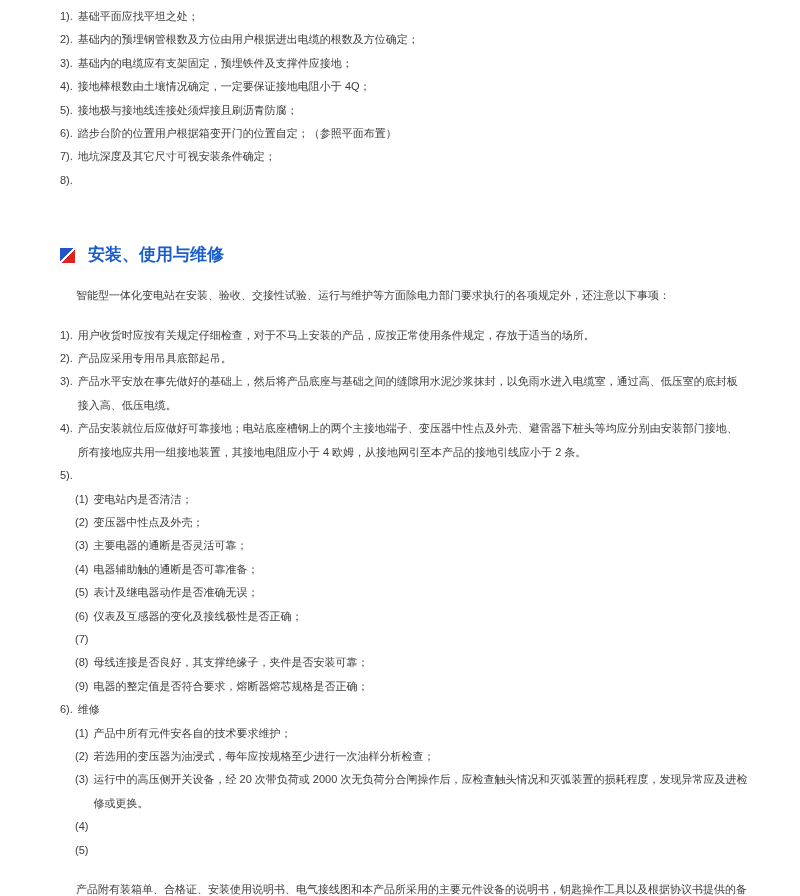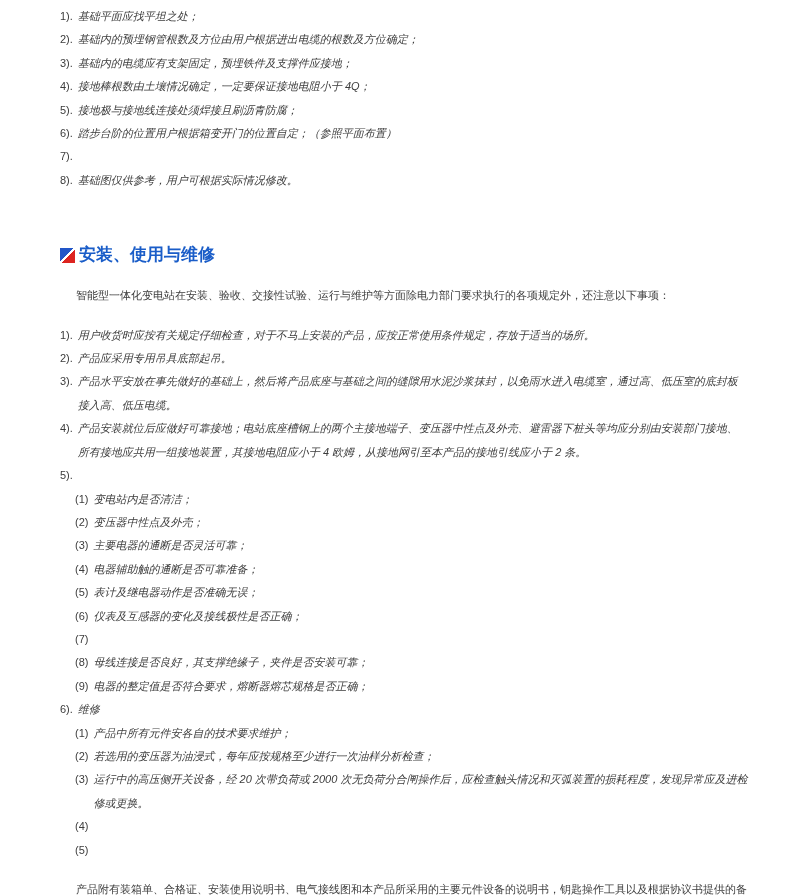--- a/index.html
+++ b/index.html
@@ -5,24 +5,24 @@
   html, body { margin: 0; padding: 0; background: #ffffff; }
   body {
     width: 800px; height: 896px; overflow: hidden;
     color: #3c3c3c;
     font-family: "Liberation Sans", sans-serif;
     font-size: 11px; line-height: 23.4px;
   }
   .page { padding: 5px 20px 0 60px; width: 720px; box-sizing: content-box; }
   .row { display: flex; align-items: flex-start; }
   .num { flex: none; margin-right: 5px; white-space: nowrap; }
-  .txt { white-space: pre-wrap; font-style: italic; }
+  .txt { white-space: pre-wrap; }
   .sub { padding-left: 15px; }
   .heading {
-    display: flex; align-items: center; gap: 4px;
+    display: flex; align-items: center; gap: 13px;
     margin: 50px 0 15px 0; padding: 0;
     color: #1a5dc8; font-size: 17px; font-weight: 700; line-height: 26px;
   }
   .flag-icon {
     width: 15px; height: 15px; flex: none;
     background: linear-gradient(135deg, #2256c8 0%, #2256c8 44%, #ffffff 44%, #ffffff 56%, #dd2420 56%, #dd2420 100%);
   }
   .intro, .closing { margin: 16px; white-space: pre-wrap; }
 </style>
 </head>
@@ -57,25 +57,25 @@
         <span class="txt">接地极与接地线连接处须焊接且刷沥青防腐；</span>
       </div>
 
       <div class="row">
         <span class="num">6).</span>
         <span class="txt">踏步台阶的位置用户根据箱变开门的位置自定；（参照平面布置）</span>
       </div>
 
       <div class="row">
         <span class="num">7).</span>
+        <span class="txt">地坑深度及其它尺寸可视安装条件确定；</span>
       </div>
 
       <div class="row">
         <span class="num">8).</span>
-        <span class="txt">基础图仅供参考，用户可根据实际情况修改。</span>
       </div>
     </section>
 
   <h2 class="heading">
     <span class="flag-icon"></span>
     <span>安装、使用与维修</span>
   </h2>
 
   <p class="intro">智能型一体化变电站在安装、验收、交接性试验、运行与维护等方面除电力部门要求执行的各项规定外，还注意以下事项：</p>
 

